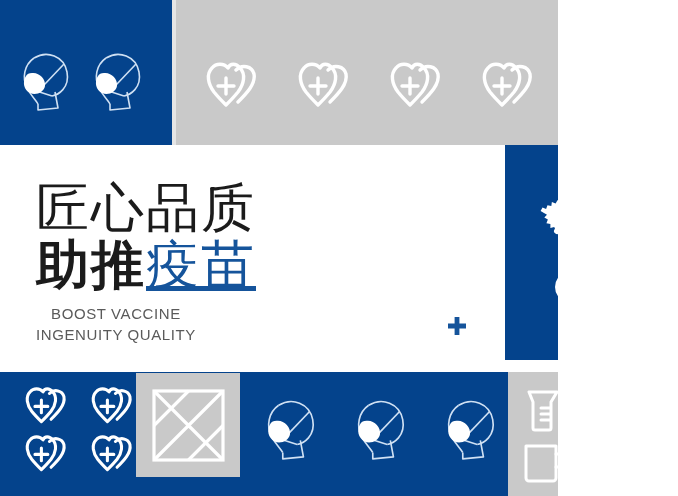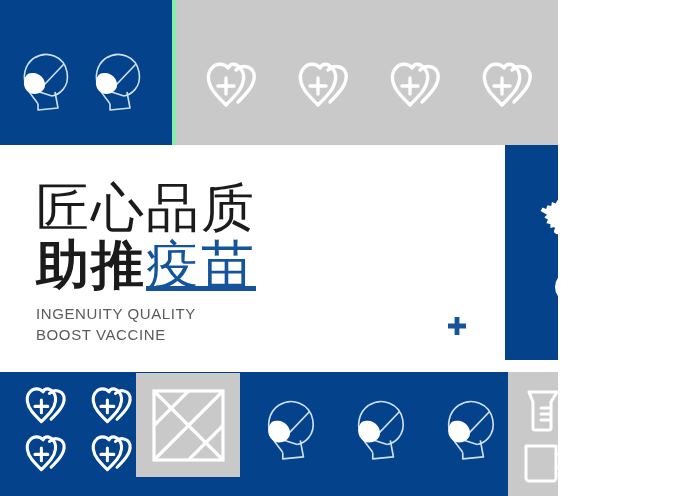--- a/index.html
+++ b/index.html
@@ -1,22 +1,23 @@
 <!DOCTYPE html>
 <html><head>
 <meta charset="utf-8">
 <style>
   html,body{margin:0;padding:0;background:#ffffff;}
   body{font-family:"Liberation Sans","DejaVu Sans",sans-serif;}
 
   .poster{
     position:relative;
     width:558px;height:496px;
-    background:#86efac;
+    background:#e5e5e5;
     overflow:hidden;
+    text-align:center;
   }
 
   
   .top-band{position:absolute;left:0;top:0;width:678px;height:145px;}
   .top-blue{position:absolute;left:0;top:0;width:172px;height:145px;background:#04438C;}
   .top-gray{position:absolute;left:176px;top:0;width:502px;height:145px;background:#C9C9C9;}
 
   .top-masks{position:absolute;left:14px;top:48px;display:flex;gap:10px;}
   .top-hearts{position:absolute;left:192px;top:62px;display:flex;gap:20px;}
 
@@ -149,22 +150,22 @@
   <div class="mid-band">
 
     <div class="mid-blue"></div>
 
     <div class="headline">
       <div class="line line1">匠心品质</div>
       <div class="line"><span class="seg-dark">助推</span><span class="seg-blue">疫苗</span></div>
     </div>
 
     <div class="eng">
+      <div>BOOST VACCINE</div>
       <div>INGENUITY QUALITY</div>
-      <div>BOOST VACCINE</div>
     </div>
 
     <span class="plus-mark">
       <svg width="20" height="20" viewBox="0 0 20 20">
         <path d="M7.6 1 H12.4 V7.6 H19 V12.4 H12.4 V19 H7.6 V12.4 H1 V7.6 H7.6 Z" fill="#15549B"></path>
       </svg>
     </span>
 
     <div class="brand">华固（HOOGO）</div>
 

